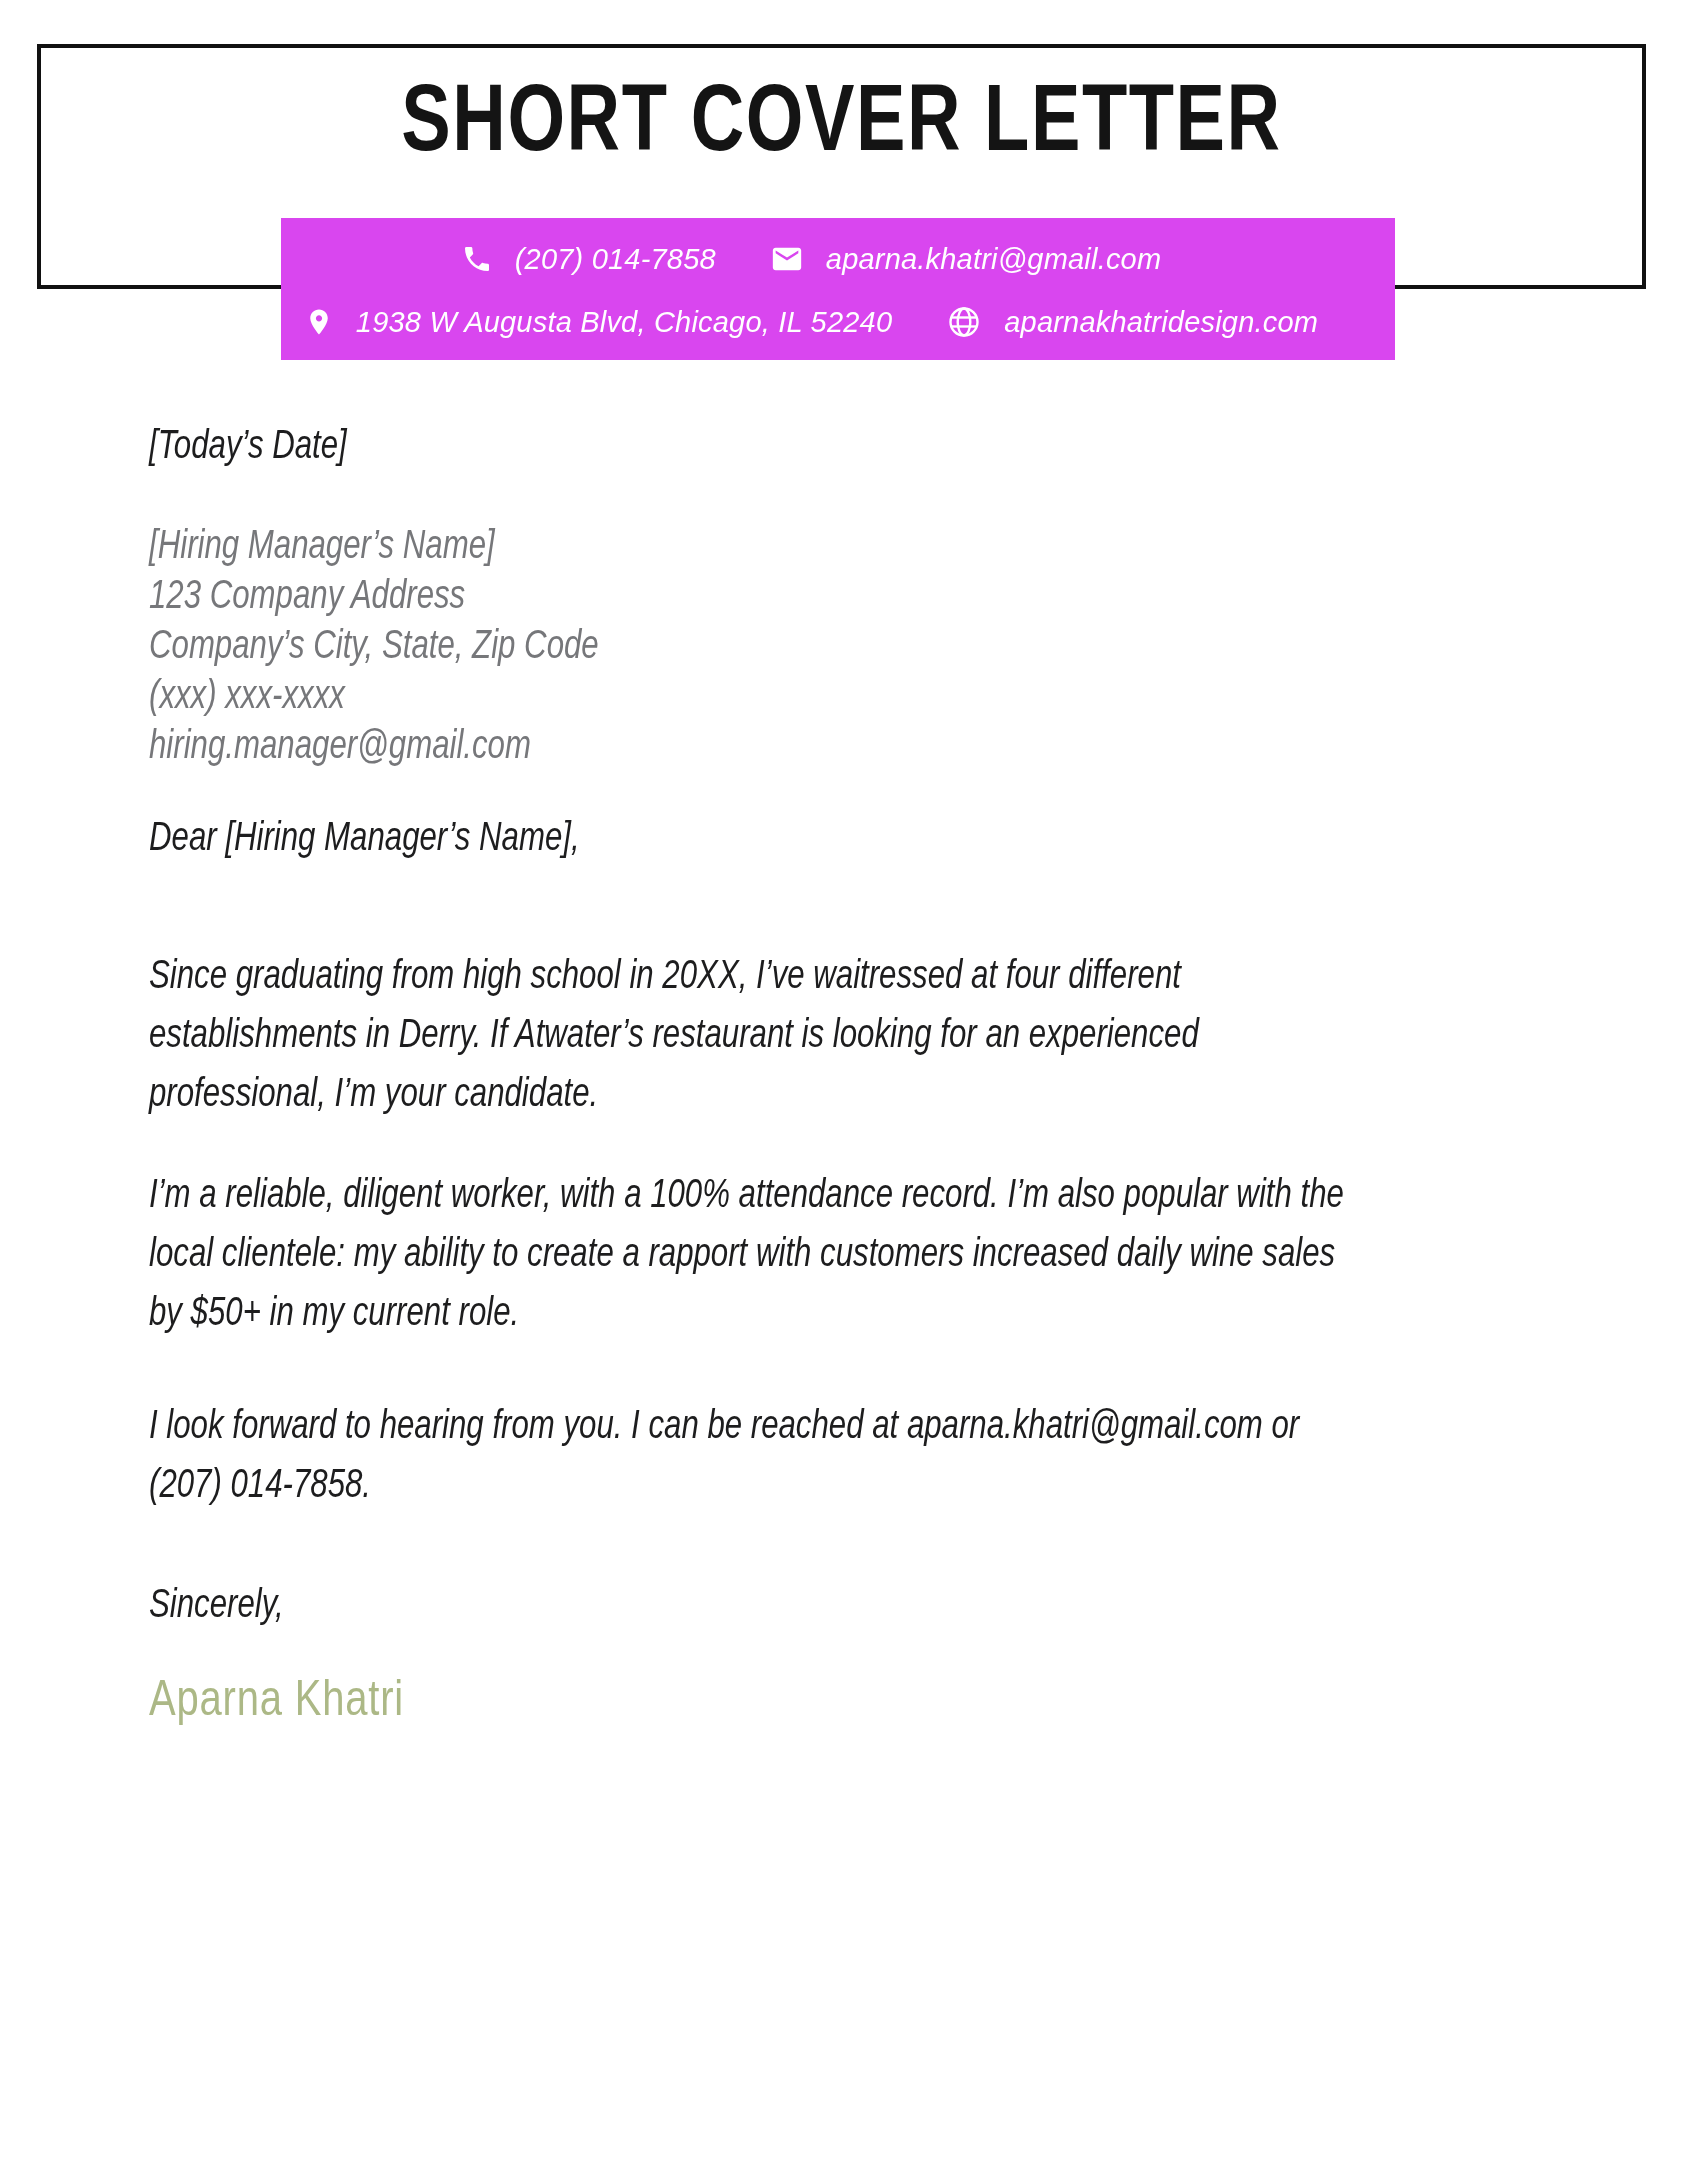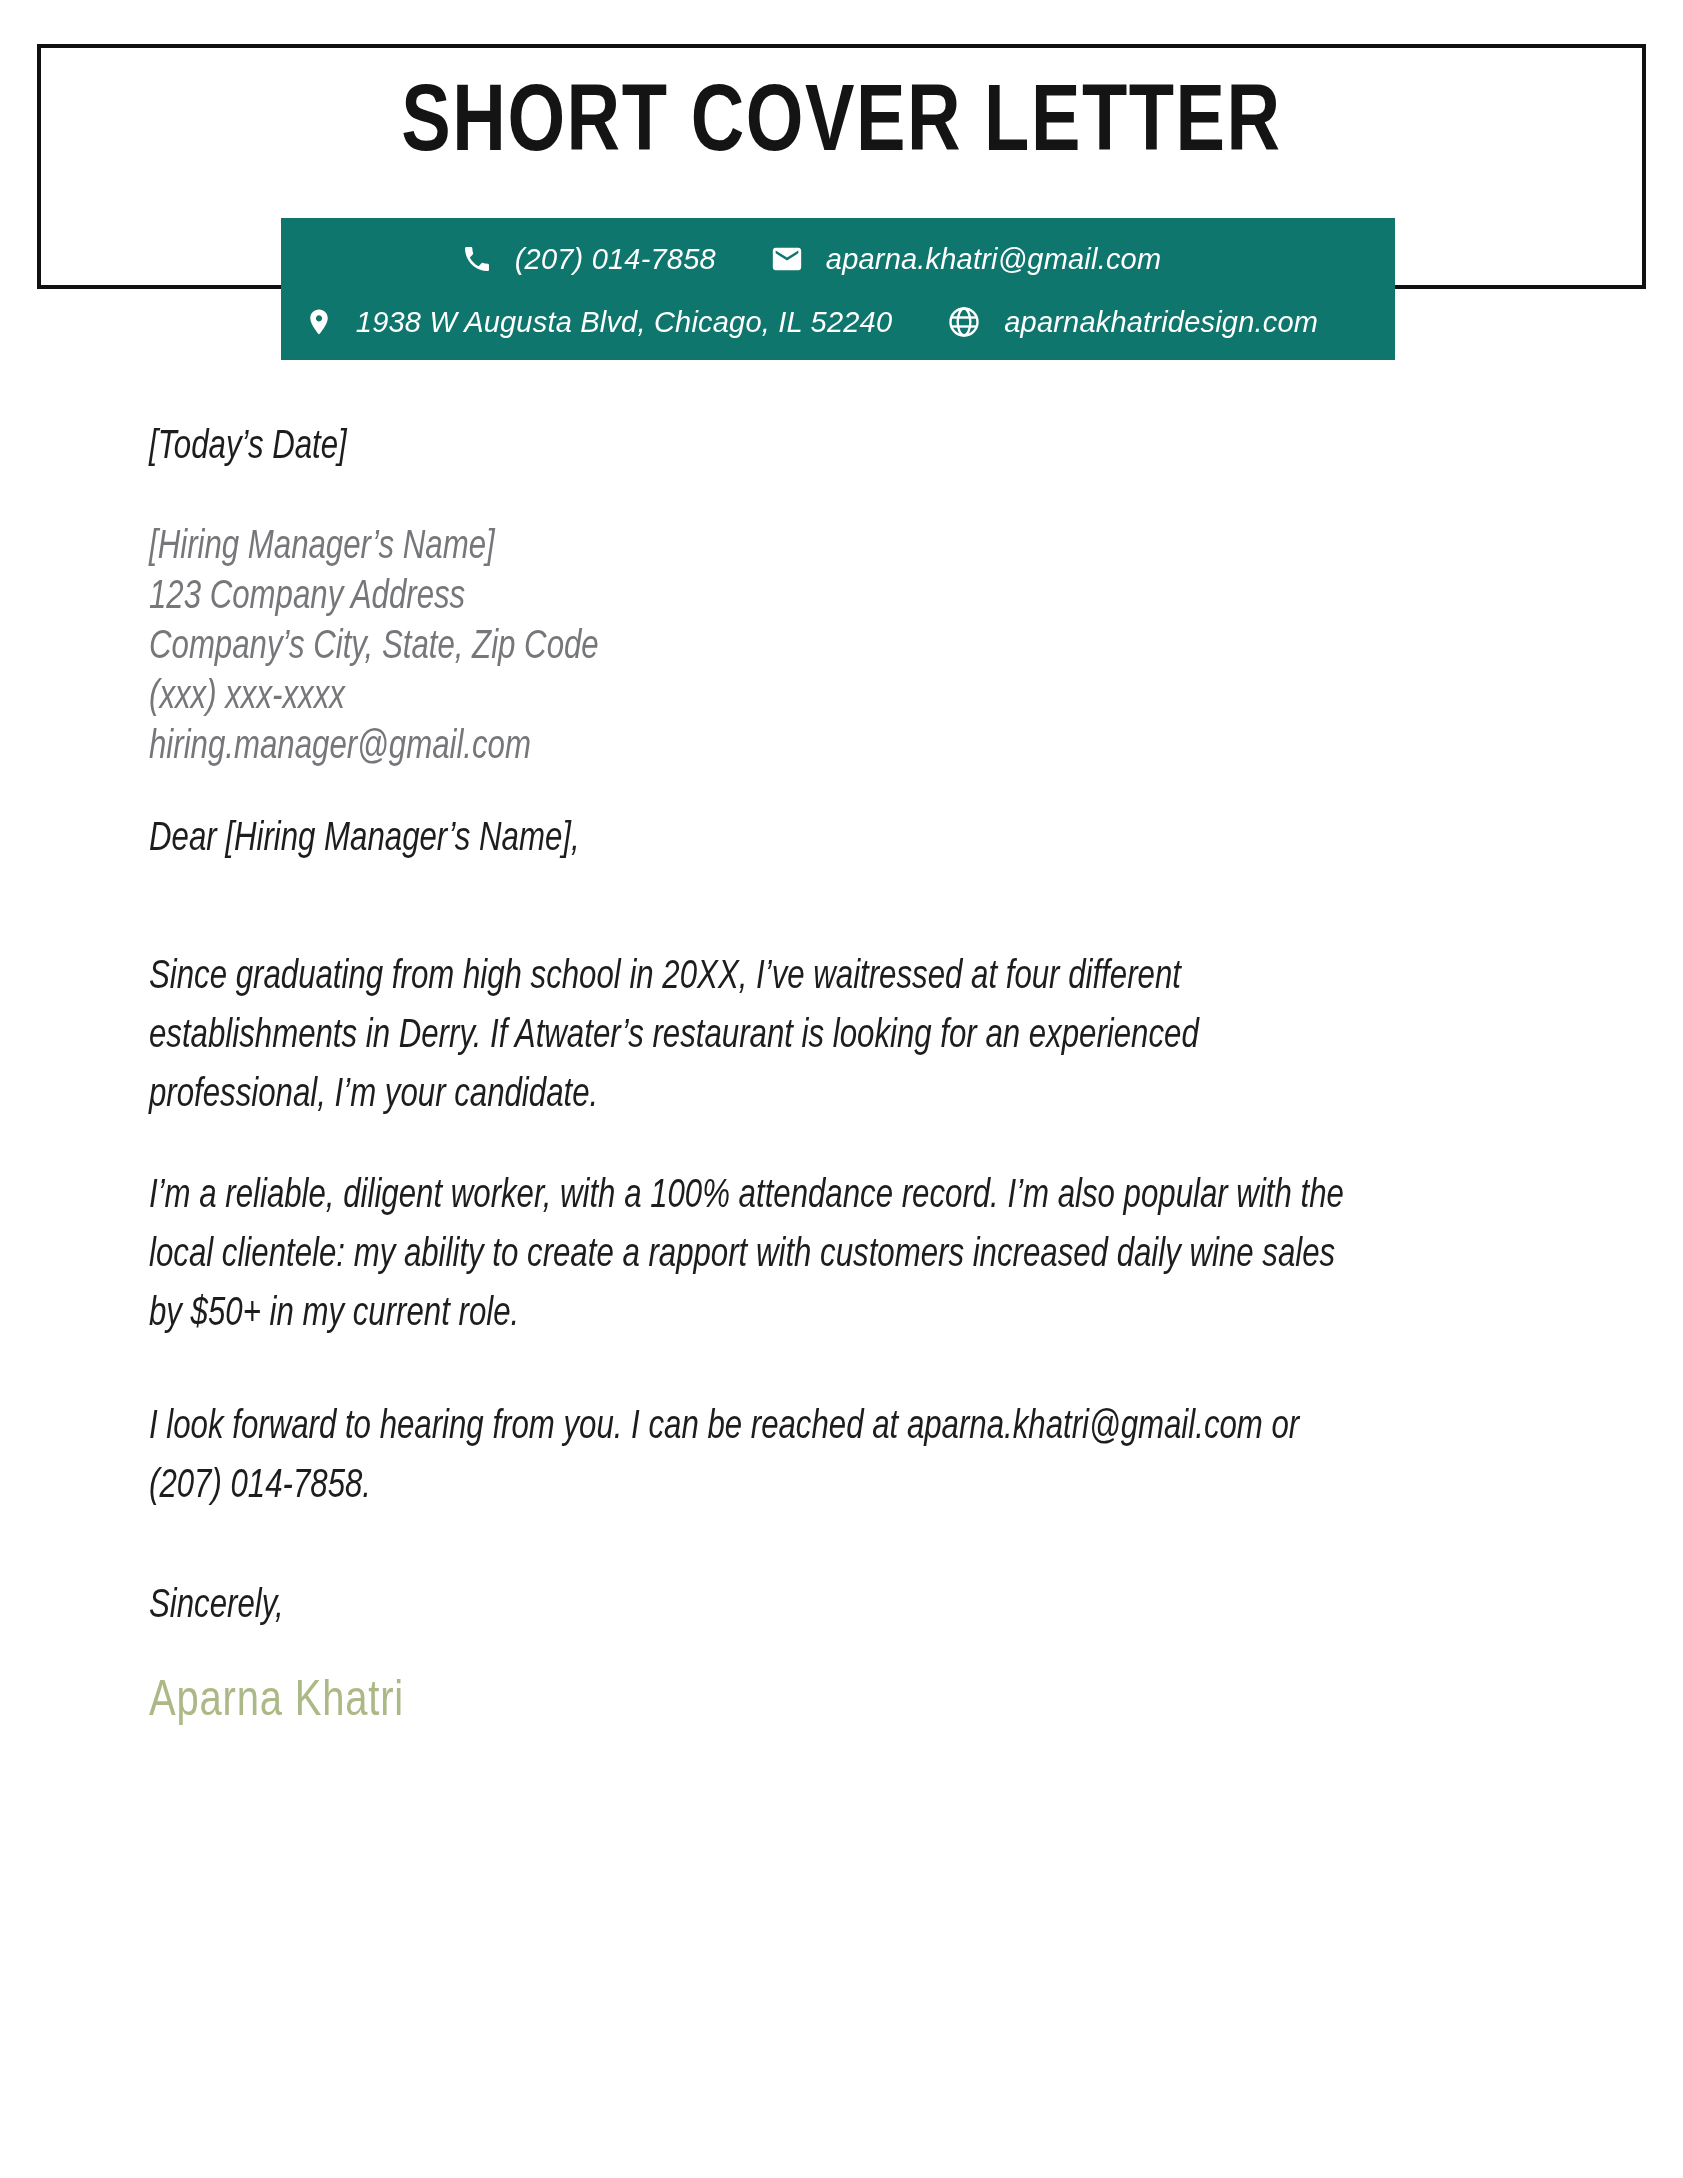--- a/index.html
+++ b/index.html
@@ -31,21 +31,21 @@
     white-space: nowrap;
     transform: scaleX(0.78);
     transform-origin: center top;
   }
 
   
   .banner {
     position: absolute;
     left: 281px; top: 218px;
     width: 1114px; height: 142px;
-    background: #0f766e;
+    background: #d946ef;
     color: #ffffff;
     z-index: 2;
     display: flex;
     flex-direction: column;
     box-sizing: border-box;
     padding: 16px 54px 0 0;
     text-align: center;
   }
   .banner-row {
     height: 50px;

